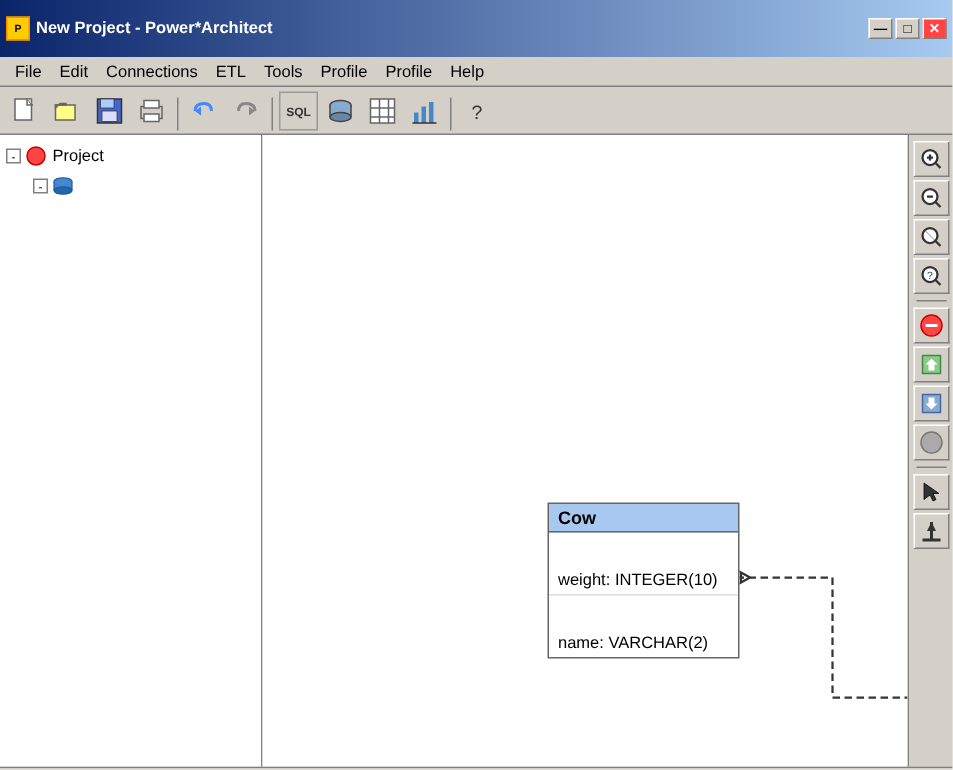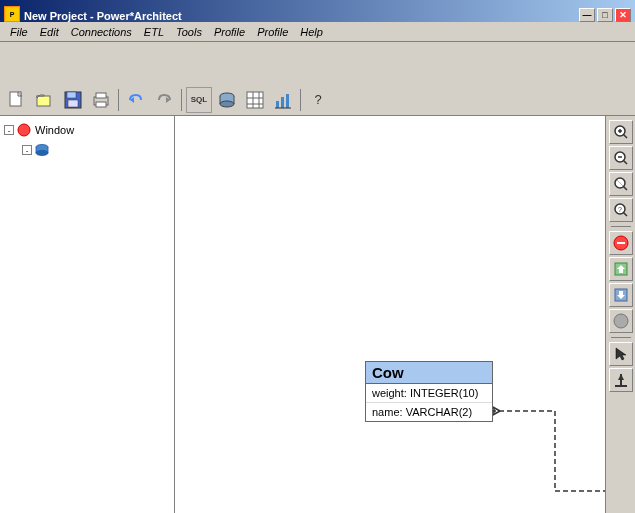--- a/index.html
+++ b/index.html
@@ -9,23 +9,23 @@
       font-family: 'MS Sans Serif', Arial, sans-serif;
       font-size: 11px;
       background: #d4d0c8;
       overflow: hidden;
     }
 
     
     .title-bar {
       background: linear-gradient(to right, #0a246a, #a6caf0);
       color: white;
-      height: 22px;
-      display: flex;
-      align-items: flex-end;
+      height: 38px;
+      display: flex;
+      align-items: center;
       padding: 0 4px;
       font-size: 11px;
       font-weight: bold;
       user-select: none;
     }
     .title-bar-icon {
       width: 16px;
       height: 16px;
       margin-right: 4px;
       background: #ffcc00;
@@ -64,33 +64,31 @@
       border-bottom: 1px solid #808080;
       height: 20px;
       display: flex;
       align-items: center;
       padding: 0 4px;
     }
     .menu-item {
       padding: 2px 6px;
       font-size: 11px;
       cursor: pointer;
-      font-style: italic;
     }
 
     
     .toolbar {
       background: #d4d0c8;
       border-bottom: 1px solid #808080;
       height: 32px;
       display: flex;
-      align-items: center;
+      align-items: flex-end;
       padding: 2px 4px;
       gap: 2px;
-      margin-top: 42px;
     }
     .toolbar-btn {
       width: 26px;
       height: 26px;
       background: #d4d0c8;
       border: 1px solid transparent;
       display: flex;
       align-items: center;
       justify-content: center;
       cursor: pointer;
@@ -160,33 +158,34 @@
       background: white;
       border: 1px solid #666;
       font-size: 11px;
       min-width: 120px;
     }
     .er-table-header {
       background: #a8c8f0;
       padding: 2px 6px;
       font-weight: bold;
       border-bottom: 1px solid #666;
-      font-size: 15px;
+      font-size: 12px;
     }
     .er-table-pk {
       background: #ffffa0;
       padding: 2px 6px;
       border-bottom: 1px solid #999;
     }
     .er-table-fields {
       padding: 0;
     }
     .er-table-field {
       padding: 3px 6px;
       border-bottom: 1px solid #ddd;
+      margin-top: 23px;
     }
     .er-table-field:last-child {
       border-bottom: none;
     }
 
     
     .canvas-svg {
       position: absolute;
       top: 0;
       left: 0;
@@ -385,21 +384,21 @@
 <div class="main-content">
 
   <div class="left-panel">
     <div class="tree-item">
       <span class="tree-expand">-</span>
       <span class="tree-icon">
         <svg width="14" height="14" viewBox="0 0 14 14">
           <circle cx="7" cy="7" r="6" fill="#ff4444" stroke="#cc0000" stroke-width="1"></circle>
         </svg>
       </span>
-      <span>Window</span>
+      <span>Project</span>
     </div>
     <div class="tree-item" style="padding-left:18px;">
       <span class="tree-expand">-</span>
       <span class="tree-icon">
         <svg width="14" height="12" viewBox="0 0 14 12">
           <ellipse cx="7" cy="3" rx="6" ry="2.5" fill="#4488cc" stroke="#2255aa" stroke-width="0.8"></ellipse>
           <rect x="1" y="3" width="12" height="6" fill="#4488cc" stroke="none"></rect>
           <ellipse cx="7" cy="9" rx="6" ry="2.5" fill="#2266aa" stroke="#2255aa" stroke-width="0.8"></ellipse>
           <line x1="1" y1="3" x2="1" y2="9" stroke="#2255aa" stroke-width="0.8"></line>
           <line x1="13" y1="3" x2="13" y2="9" stroke="#2255aa" stroke-width="0.8"></line>

